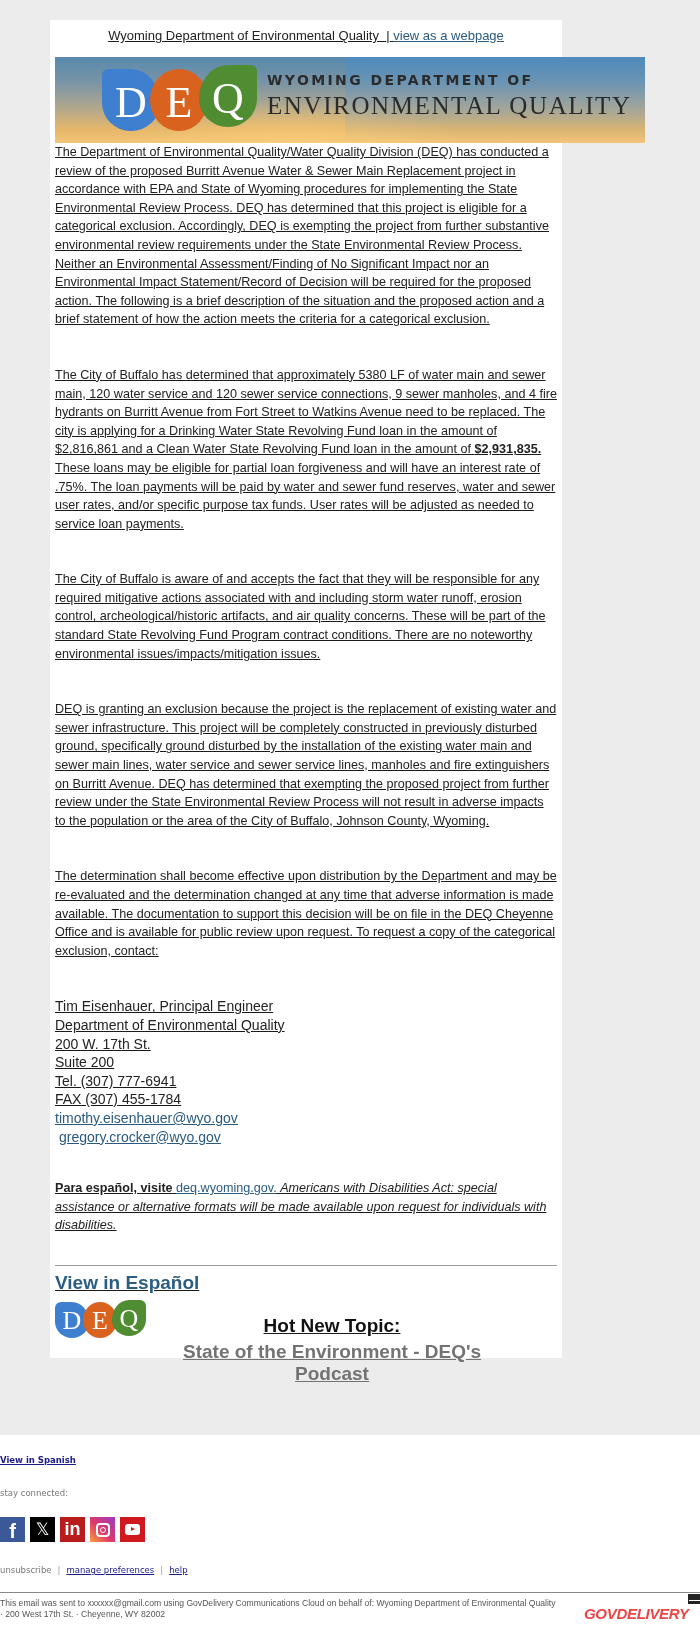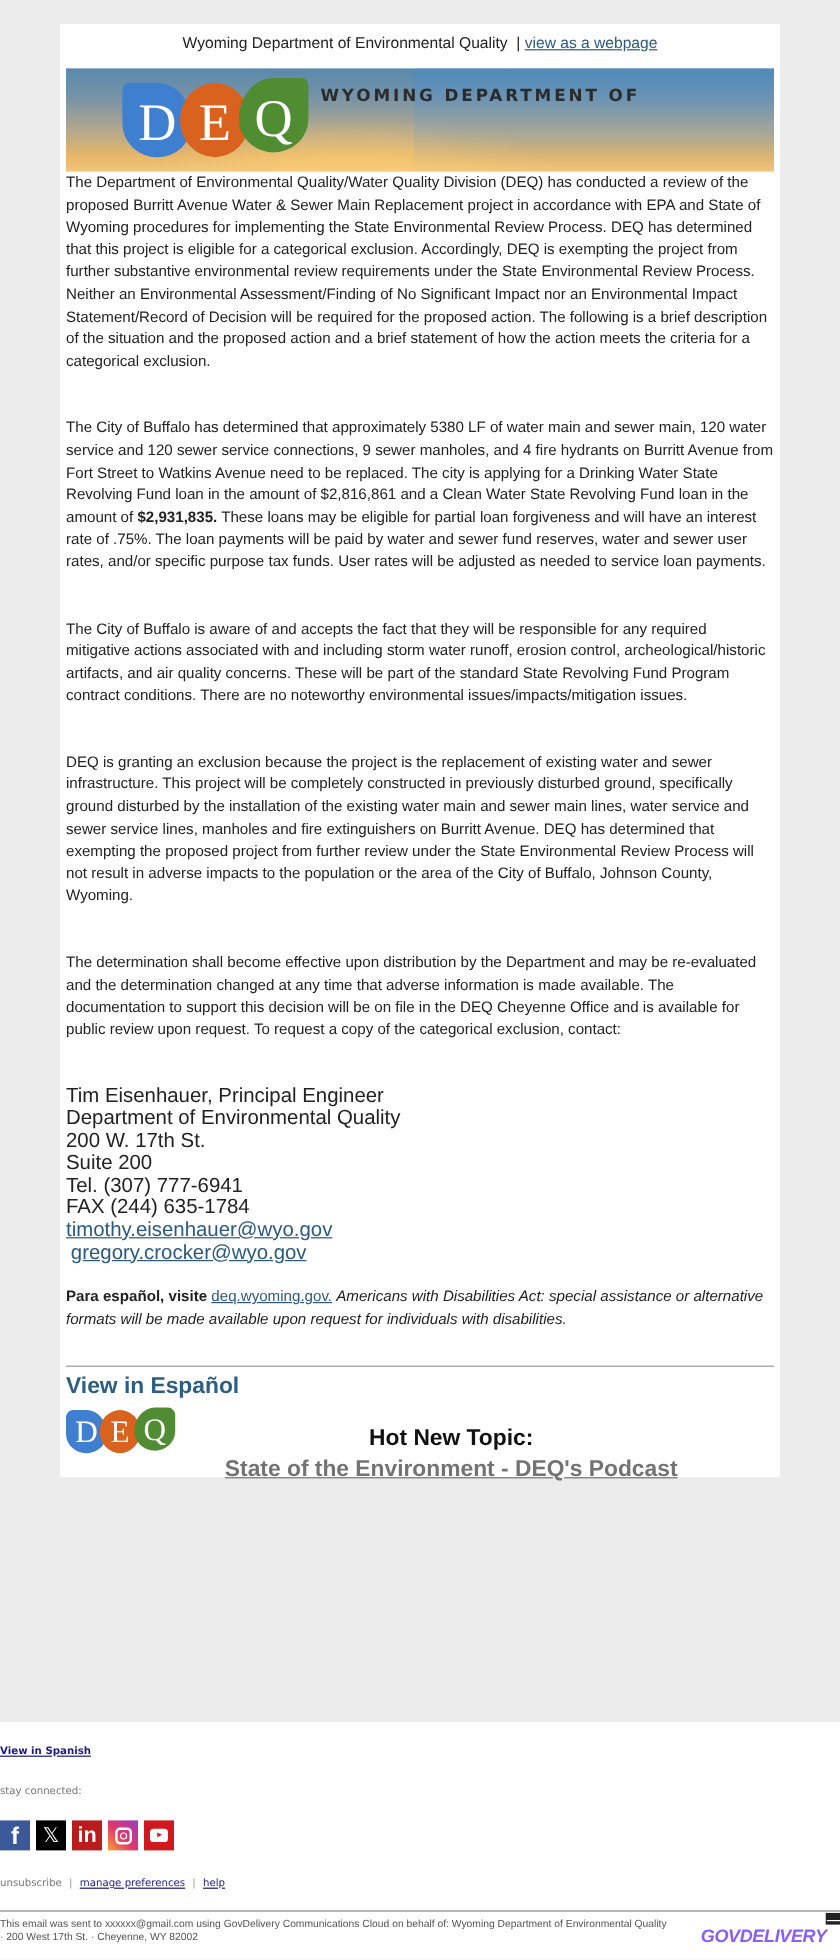--- a/index.html
+++ b/index.html
@@ -8,24 +8,25 @@
       width: 700px;
       height: 1633px;
       background: #ececec;
       font-family: "Liberation Sans", sans-serif;
       color: #1a1a1a;
       position: relative;
       overflow: hidden;
     }
     .top-gray { background: #ececec; padding: 20px 0 18px 0; }
     .card {
-      width: 600px;
+      width: 512px;
       margin: 0 0 0 50px;
       background: #ffffff;
       padding: 0 5px 12px 5px;
+      text-decoration: underline;
     }
     .preheader {
       text-align: center;
       font-size: 13px;
       padding: 8px 0 14px 0;
       color: #222;
     }
     .preheader a { color: #2a5a80; text-decoration: underline; }
     .banner {
       width: 590px;
@@ -65,21 +66,21 @@
       line-height: 23px;
       margin: 11px 0 10px 0;
       color: #111;
     }
     .para {
       font-size: 12.6px;
       line-height: 18.6px;
       margin: 0 0 37px 0;
       color: #222;
     }
-    .contact { font-size: 17px; line-height: 18.6px; color: #222; margin-bottom: 18px; }
+    .contact { font-size: 14px; line-height: 18.6px; color: #222; margin-bottom: 33px; }
     .contact a { color: #2a5a80; text-decoration: underline; }
     .contact .indent { padding-left: 4px; }
     .spanish { font-size: 12.6px; line-height: 18.6px; color: #222; margin-bottom: 30px; }
     .spanish b { font-weight: bold; }
     .spanish a { color: #2a5a80; text-decoration: underline; }
     .spanish i { font-style: italic; }
     hr.divider { border: none; border-top: 1px solid #9a9a9a; margin: 0 0 6px 0; }
     .view-es { font-size: 19px; font-weight: bold; color: #2b5e82; margin: 0 0 2px 0; }
     .hot-row { display: flex; align-items: flex-start; height: 50px; }
     .mini-logo { position: relative; width: 92px; height: 46px; margin-top: 2px; }
@@ -111,21 +112,21 @@
     .s-ig i { display: block; width: 14px; height: 14px; border: 2px solid #fff; border-radius: 4px; position: relative; }
     .s-ig i::after { content: ""; position: absolute; left: 2px; top: 2px; width: 6px; height: 6px; border: 1.5px solid #fff; border-radius: 50%; box-sizing: border-box; }
     .s-yt { background: #d0181f; }
     .s-yt i { display: block; width: 15px; height: 11px; background: #fff; border-radius: 3px; position: relative; }
     .s-yt i::after { content: ""; position: absolute; left: 6px; top: 3px; border-left: 4px solid #d0181f; border-top: 2.5px solid transparent; border-bottom: 2.5px solid transparent; }
     .footer .links { position: absolute; left: 0; top: 130px; font-size: 8.5px; color: #777; }
     .footer .links a { color: #1a1a8a; text-decoration: underline; }
     .footer .links .sep { margin: 0 6px; color: #999; }
     .footer hr { position: absolute; left: 0; top: 157px; width: 700px; margin: 0; border: none; border-top: 1px solid #888; }
     .footer .sent { position: absolute; left: 0; top: 163px; width: 560px; font-size: 8.6px; line-height: 11px; color: #555; font-family: "Liberation Sans", sans-serif; }
-    .footer .gov { position: absolute; left: 584px; top: 170px; font-family: "Liberation Sans", sans-serif; font-style: italic; font-weight: bold; font-size: 15px; color: #8b5cf6; letter-spacing: -0.3px; }
+    .footer .gov { position: absolute; left: 584px; top: 170px; font-family: "Liberation Sans", sans-serif; font-style: italic; font-weight: bold; font-size: 15px; color: #ef4444; letter-spacing: -0.3px; }
     .footer .gov .env { position: absolute; right: -12px; top: -11px; width: 13px; height: 10px; background: #222; clip-path: polygon(0 0, 100% 0, 100% 100%, 0 100%); }
     .footer .gov .env::after { content: ""; position: absolute; left: 1px; top: 1px; width: 11px; height: 5px; border-bottom: 1.5px solid #fff; border-left: 0; transform: none; }
   </style>
 </head>
 <body>
 
 <div class="top-gray">
   <div class="card">
     <div class="preheader">
       <span>Wyoming Department of Environmental Quality</span>
@@ -136,41 +137,42 @@
     <div class="banner">
       <div class="glow"></div>
       <div class="sky"></div>
       <div class="logo-drops">
         <div class="drop d">D</div>
         <div class="drop e">E</div>
         <div class="drop q">Q</div>
       </div>
       <div class="banner-text">
         <div class="l1">WYOMING DEPARTMENT OF</div>
+        <div class="l2">ENVIRONMENTAL QUALITY</div>
       </div>
     </div>
 
 
     <p class="para">The Department of Environmental Quality/Water Quality Division (DEQ) has conducted a review of the proposed Burritt Avenue Water &amp; Sewer Main Replacement project in accordance with EPA and State of Wyoming procedures for implementing the State Environmental Review Process. DEQ has determined that this project is eligible for a categorical exclusion. Accordingly, DEQ is exempting the project from further substantive environmental review requirements under the State Environmental Review Process. Neither an Environmental Assessment/Finding of No Significant Impact nor an Environmental Impact Statement/Record of Decision will be required for the proposed action. The following is a brief description of the situation and the proposed action and a brief statement of how the action meets the criteria for a categorical exclusion.</p>
 
     <p class="para"><span>The City of Buffalo has determined that approximately 5380 LF of water main and sewer main, 120 water service and 120 sewer service connections, 9 sewer manholes, and 4 fire hydrants on Burritt Avenue from Fort Street to Watkins Avenue need to be replaced. The city is applying for a Drinking Water State Revolving Fund loan in the amount of $2,816,861 and a Clean Water State Revolving Fund loan in the amount of </span><b>$2,931,835.</b><span> These loans may be eligible for partial loan forgiveness and will have an interest rate of .75%. The loan payments will be paid by water and sewer fund reserves, water and sewer user rates, and/or specific purpose tax funds. User rates will be adjusted as needed to service loan payments.</span></p>
 
     <p class="para">The City of Buffalo is aware of and accepts the fact that they will be responsible for any required mitigative actions associated with and including storm water runoff, erosion control, archeological/historic artifacts, and air quality concerns. These will be part of the standard State Revolving Fund Program contract conditions. There are no noteworthy environmental issues/impacts/mitigation issues.</p>
 
     <p class="para">DEQ is granting an exclusion because the project is the replacement of existing water and sewer infrastructure. This project will be completely constructed in previously disturbed ground, specifically ground disturbed by the installation of the existing water main and sewer main lines, water service and sewer service lines, manholes and fire extinguishers on Burritt Avenue. DEQ has determined that exempting the proposed project from further review under the State Environmental Review Process will not result in adverse impacts to the population or the area of the City of Buffalo, Johnson County, Wyoming.</p>
 
     <p class="para">The determination shall become effective upon distribution by the Department and may be re-evaluated and the determination changed at any time that adverse information is made available. The documentation to support this decision will be on file in the DEQ Cheyenne Office and is available for public review upon request. To request a copy of the categorical exclusion, contact:</p>
 
     <div class="contact">
       <div>Tim Eisenhauer, Principal Engineer</div>
       <div>Department of Environmental Quality</div>
       <div>200 W. 17th St.</div>
       <div>Suite 200</div>
       <div>Tel. (307) 777-6941</div>
-      <div>FAX (244) 635-1784</div>
+      <div>FAX (307) 455-1784</div>
       <div><a href="#">timothy.eisenhauer@wyo.gov</a></div>
       <div class="indent"><a href="#">gregory.crocker@wyo.gov</a></div>
     </div>
 
     <p class="spanish">
       <b>Para español, visite</b>
       <a href="#">deq.wyoming.gov.</a>
       <i>Americans with Disabilities Act: special assistance or alternative formats will be made available upon request for individuals with disabilities.</i>
     </p>
 

